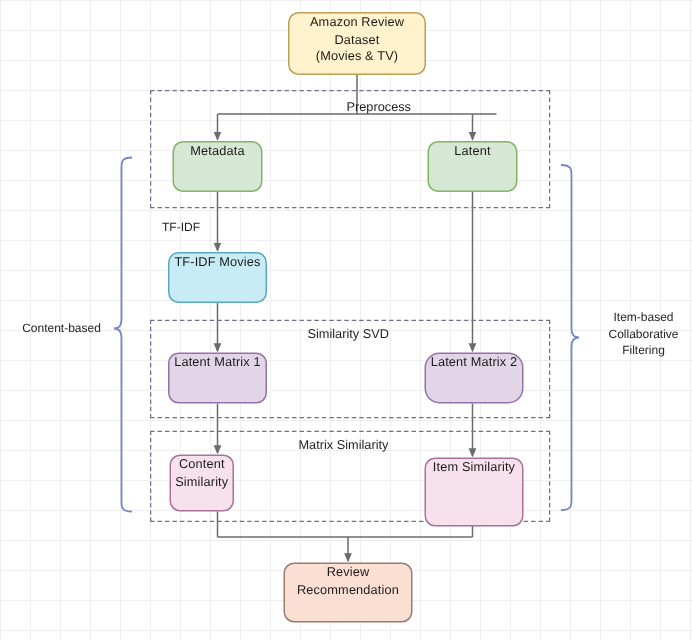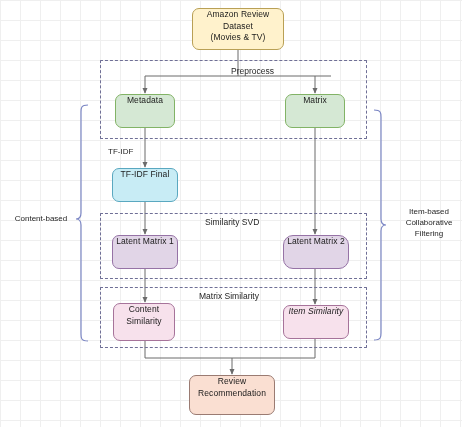--- a/index.html
+++ b/index.html
@@ -144,43 +144,43 @@
       <div>Dataset</div>
       <div>(Movies &amp; TV)</div>
     </div>
   </div>
 
   <div class="node" style="left:115px; top:94px; width:60px; height:34px; background:#d5e8d4; border-color:#82b366;">
     <span>Metadata</span>
   </div>
 
   <div class="node" style="left:285px; top:94px; width:60px; height:34px; background:#d5e8d4; border-color:#82b366;">
-    <span>Matrix</span>
+    <span>Latent</span>
   </div>
 
   <div class="node" style="left:112px; top:168px; width:66px; height:34px; background:#c8ecf5; border-color:#5aa8c0;">
-    <span>TF-IDF Final</span>
+    <span>TF-IDF Movies</span>
   </div>
 
   <div class="node" style="left:112px; top:235px; width:66px; height:34px; background:#e1d5e7; border-color:#9673a6;">
     <span>Latent Matrix 1</span>
   </div>
 
   <div class="node" style="left:283px; top:235px; width:66px; height:34px; background:#e1d5e7; border-color:#9673a6;border-radius:10px;">
     <span>Latent Matrix 2</span>
   </div>
 
-  <div class="node" style="left:113px; top:303px; width:62px; height:38px; background:#f7e1ec; border-color:#a6739a;">
+  <div class="node" style="left:113px; top:303px; width:43px; height:38px; background:#f7e1ec; border-color:#a6739a;">
     <div>
       <div>Content</div>
       <div>Similarity</div>
     </div>
   </div>
 
-  <div class="node" style="left:283px; top:305px; width:66px; height:34px; background:#f7e1ec; border-color:#a6739a;font-style:italic;">
+  <div class="node" style="left:283px; top:305px; width:66px; height:46px; background:#f7e1ec; border-color:#a6739a;">
     <span>Item Similarity</span>
   </div>
 
   <div class="node" style="left:189px; top:375px; width:86px; height:40px; background:#fadfd2; border-color:#9a7b72;">
     <div>
       <div>Review</div>
       <div>Recommendation</div>
     </div>
   </div>
 

